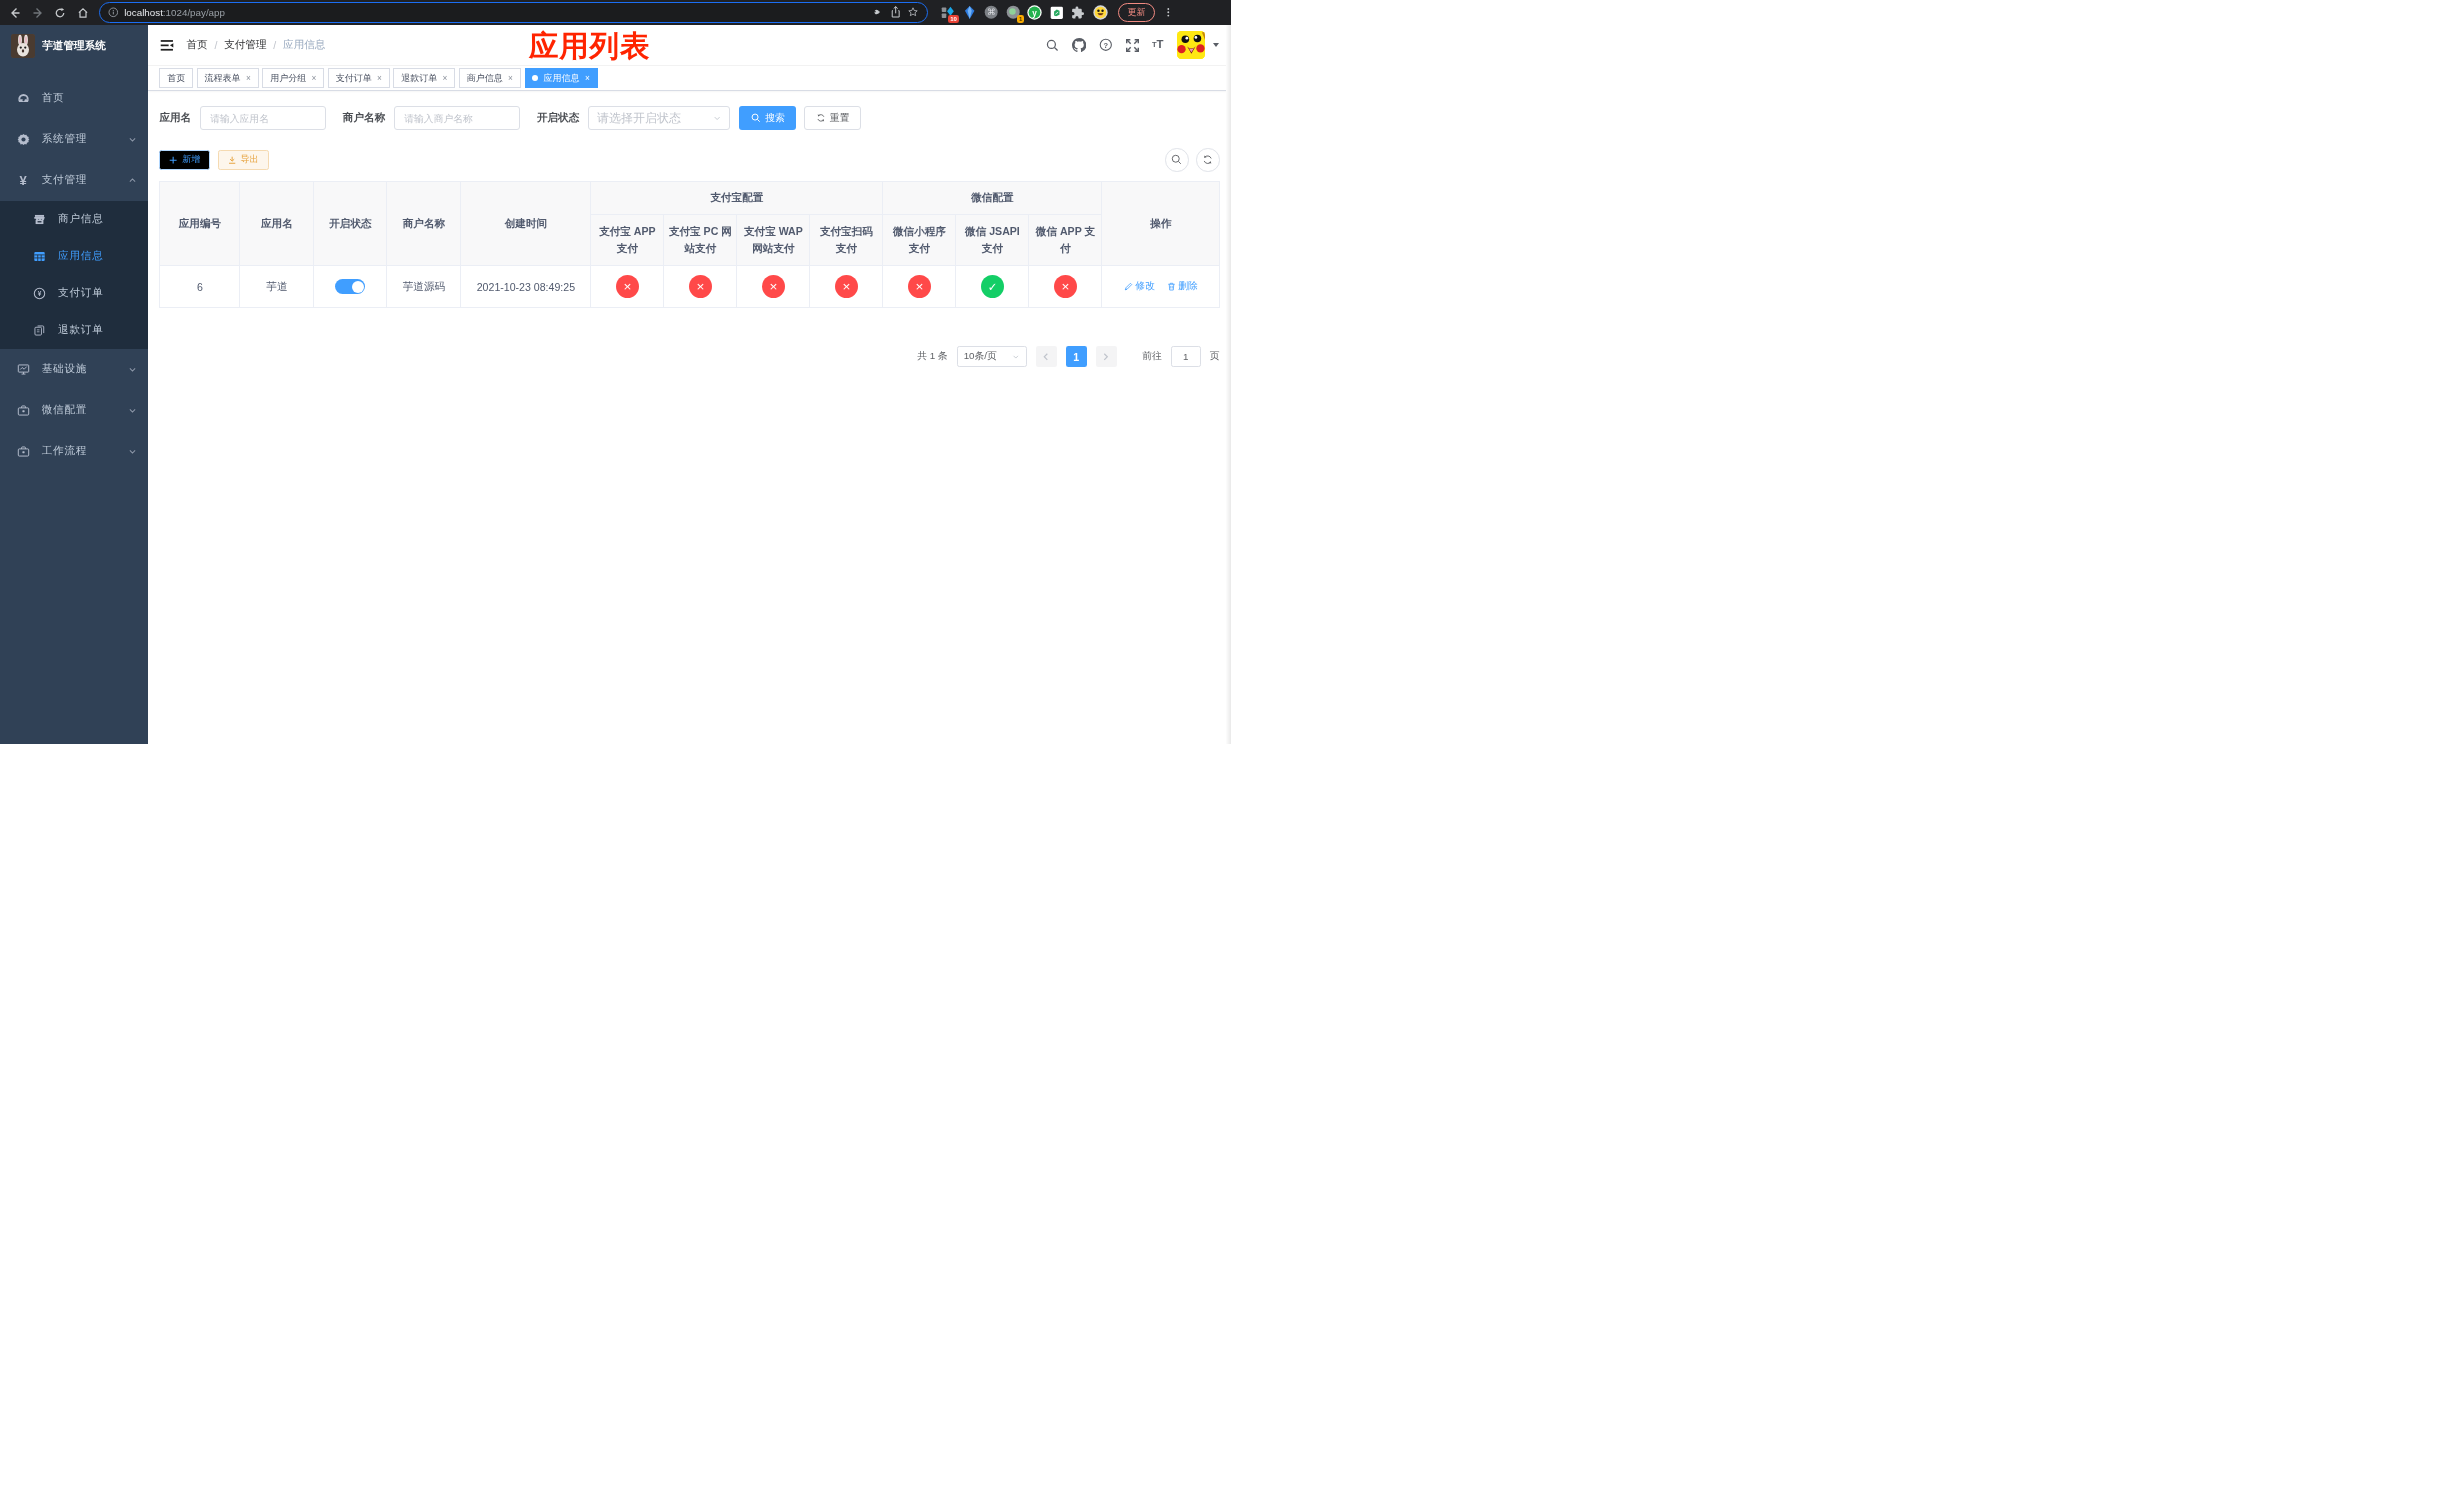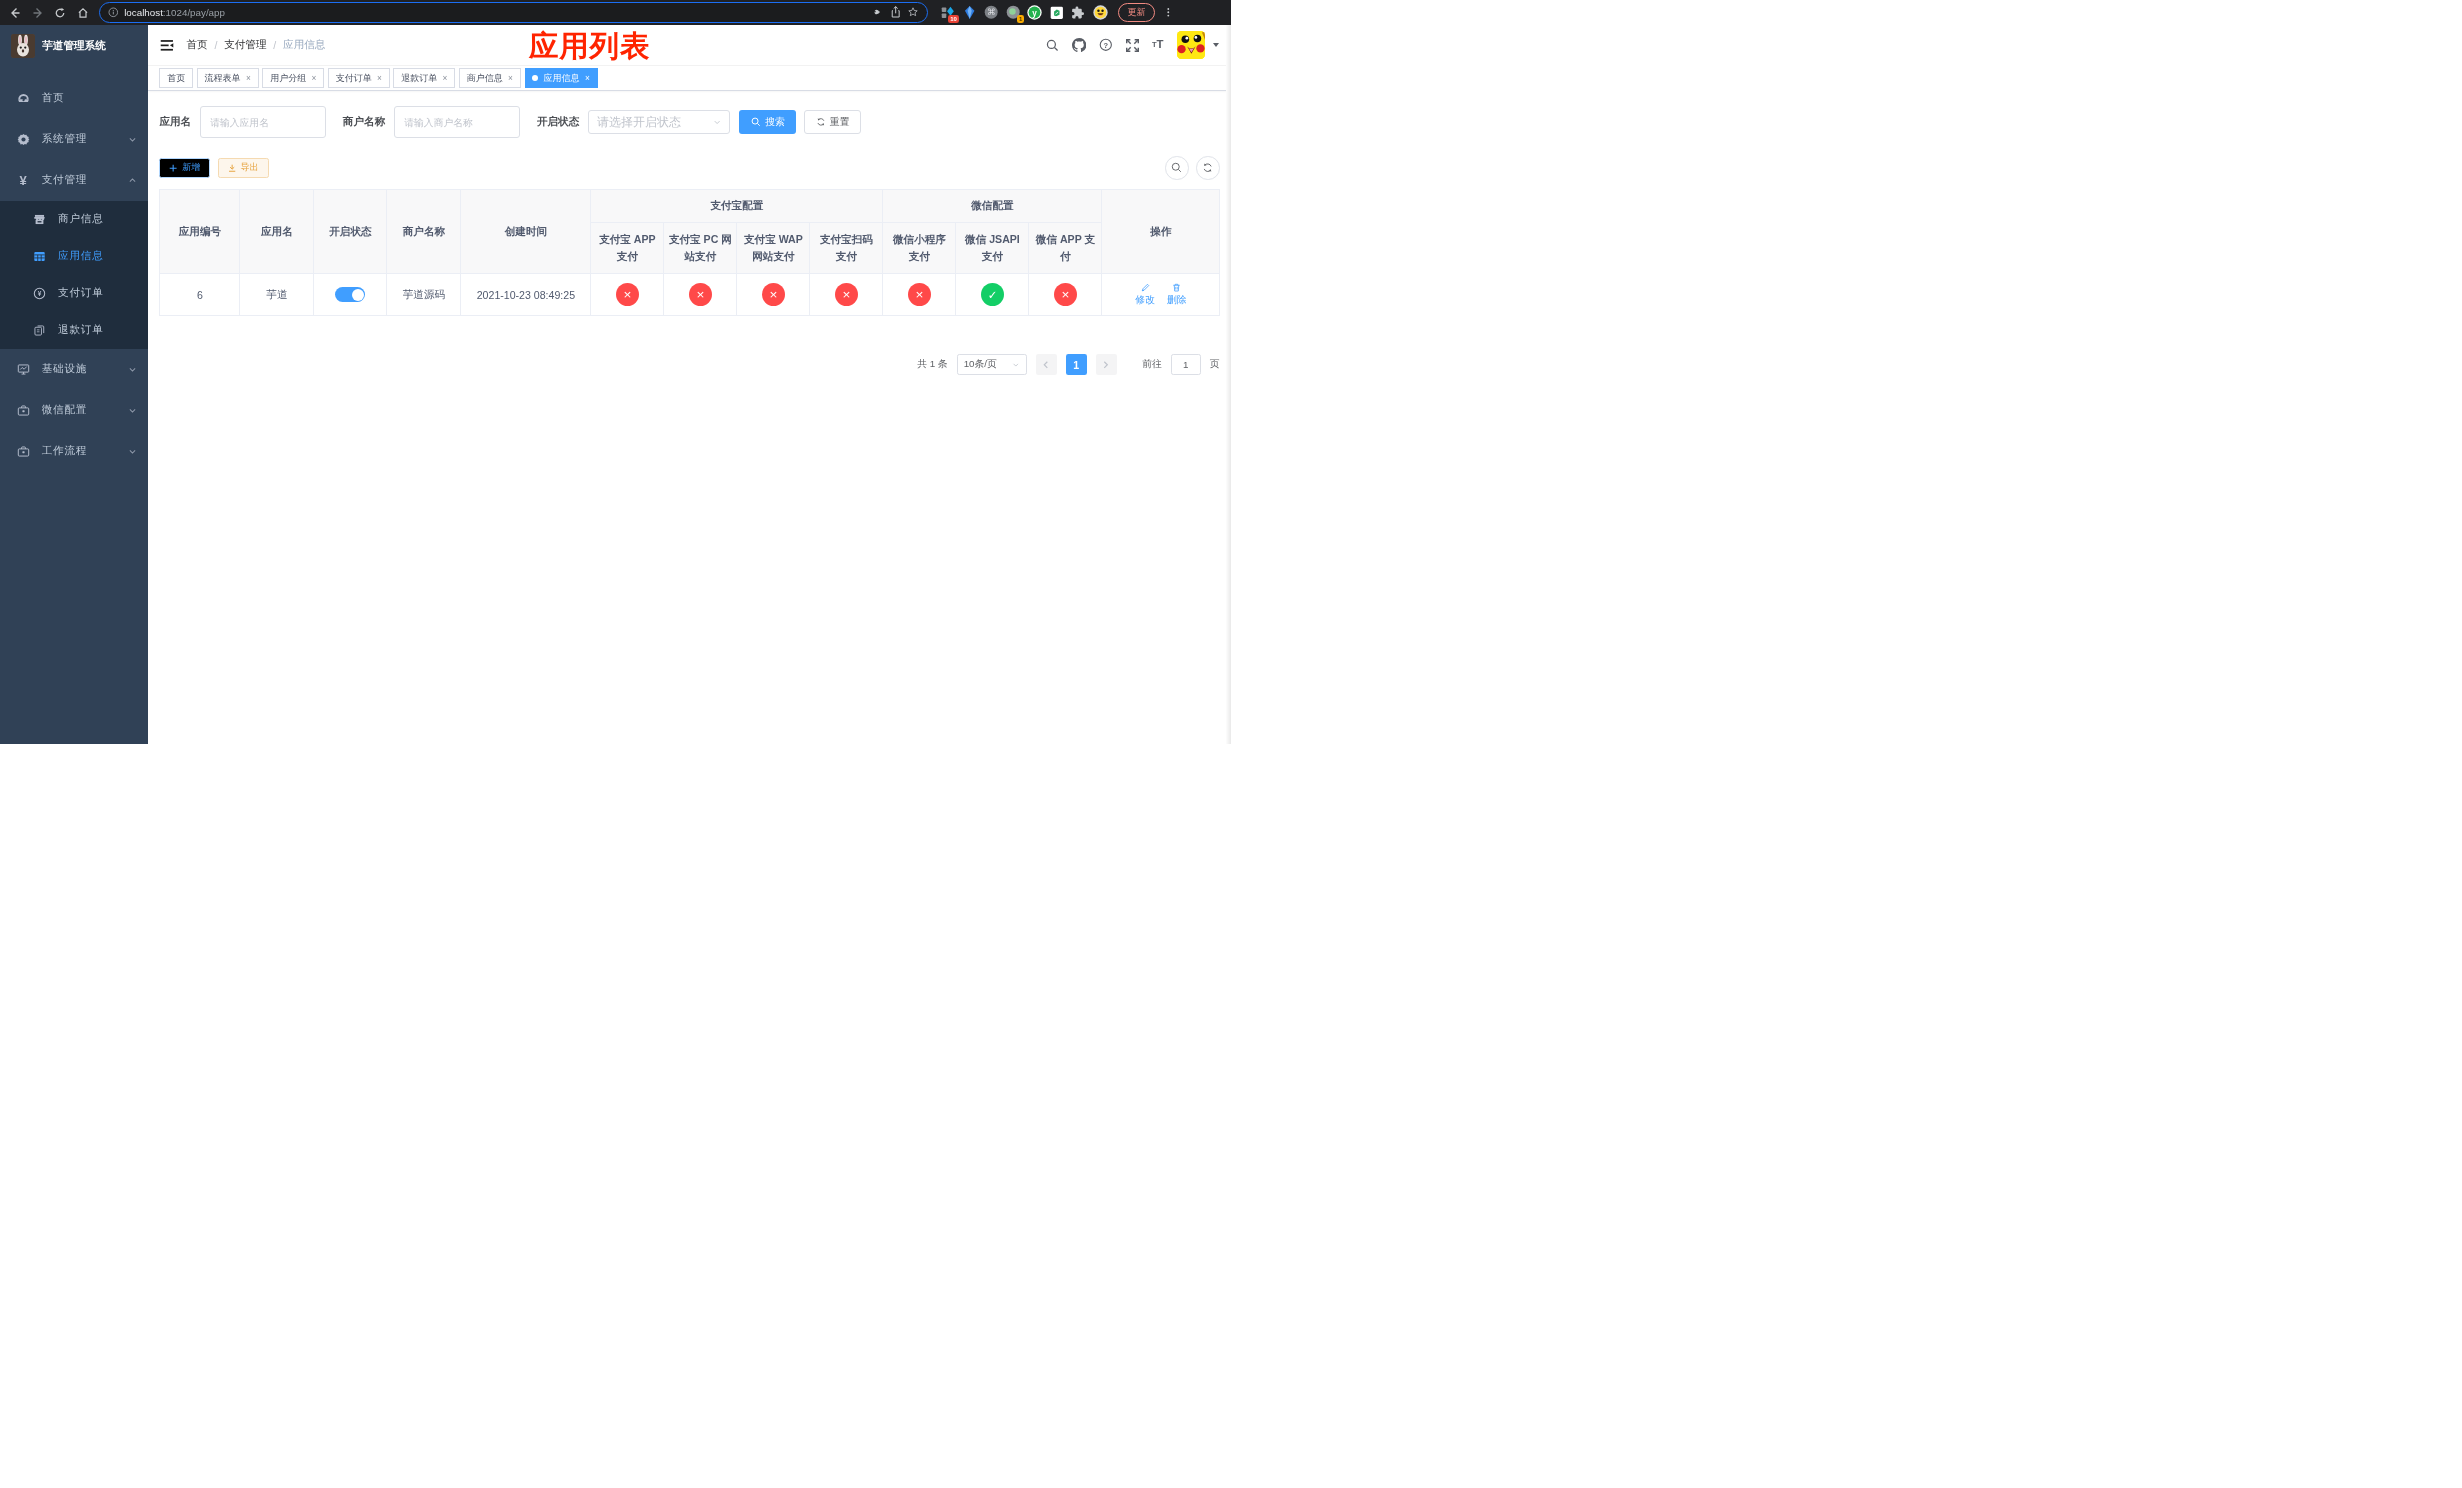--- a/index.html
+++ b/index.html
@@ -80,21 +80,21 @@
   .tag .tag-close { font-size:8.3px; color:#8b919b; }
   .tag.active { background:#409eff; border-color:#409eff; color:#fff; }
   .tag.active .tag-dot { width:6px; height:6px; border-radius:50%; background:#fff; }
   .tag.active .tag-close { color:#fff; }
 
   .content { padding:15px 11.4px; flex:1; }
 
   
   .filter-row { display:flex; align-items:center; font-size:10.6px; }
   .f-label { color:#4c4f54; font-weight:700; margin-right:9px; white-space:nowrap; }
-  .f-input { width:126px; height:32px; border:0.8px solid #dcdfe6; border-radius:3px;
+  .f-input { width:126px; height:24px; border:0.8px solid #dcdfe6; border-radius:3px;
     padding:0 9px; font-size:9.8px; color:#606266; margin-right:16.7px; outline:none; }
   .f-input::placeholder { color:#c0c4cc; }
   .f-select { width:142px; height:24px; border:0.8px solid #dcdfe6; border-radius:3px;
     padding:0 7.6px; display:flex; align-items:center; color:#c0c4cc; font-size:12px;
     margin-right:9px; cursor:pointer; }
   .f-select .sel-caret { margin-left:auto; color:#c0c4cc; }
   .btn { height:24px; border-radius:3px; display:inline-flex; align-items:center;
     gap:4.5px; font-size:9.8px; padding:0 10.6px; cursor:pointer; border:0.8px solid transparent; white-space:nowrap; }
   .btn-primary { background:#409eff; color:#fff; }
   .btn-plain { background:#fff; border-color:#dcdfe6; color:#606266; }
@@ -122,21 +122,21 @@
   .switch::after { content:""; width:12px; height:12px; background:#fff;
     border-radius:50%; position:absolute; top:1.5px; transition:none; }
   .switch.is-true::after { right:1.5px; }
   .status-circle { width:23px; height:23px; border-radius:50%; display:inline-flex;
     align-items:center; justify-content:center; color:#fff; font-size:11.4px; }
   .status-circle.is-true { background:#13ce66; }
   .status-circle.is-false { background:#ff4949; }
   .status-circle.is-true::after { content:"✓"; }
   .status-circle.is-false::after { content:"×"; font-size:13.6px; line-height:1; }
   .op-link { color:#409eff; font-size:9.8px; display:inline-flex; align-items:center;
-    gap:2.3px; cursor:pointer;flex-direction:column; }
+    gap:2.3px; cursor:pointer; }
   .op-link + .op-link { margin-left:9px; }
 
   
   .pagination { margin-top:38px; display:flex; align-items:center; justify-content:flex-end;
     gap:9px; font-size:9.8px; color:#606266; }
   .pg-select { width:70px; height:21px; border:0.8px solid #dcdfe6; border-radius:2.3px;
     display:flex; align-items:center; padding:0 6px; color:#606266; cursor:pointer; }
   .pg-select .sel-caret { margin-left:auto; color:#c0c4cc; }
   .pg-btn { min-width:21px; height:21px; border-radius:2.3px; background:#f4f4f5;
     display:flex; align-items:center; justify-content:center; color:#c0c4cc;

